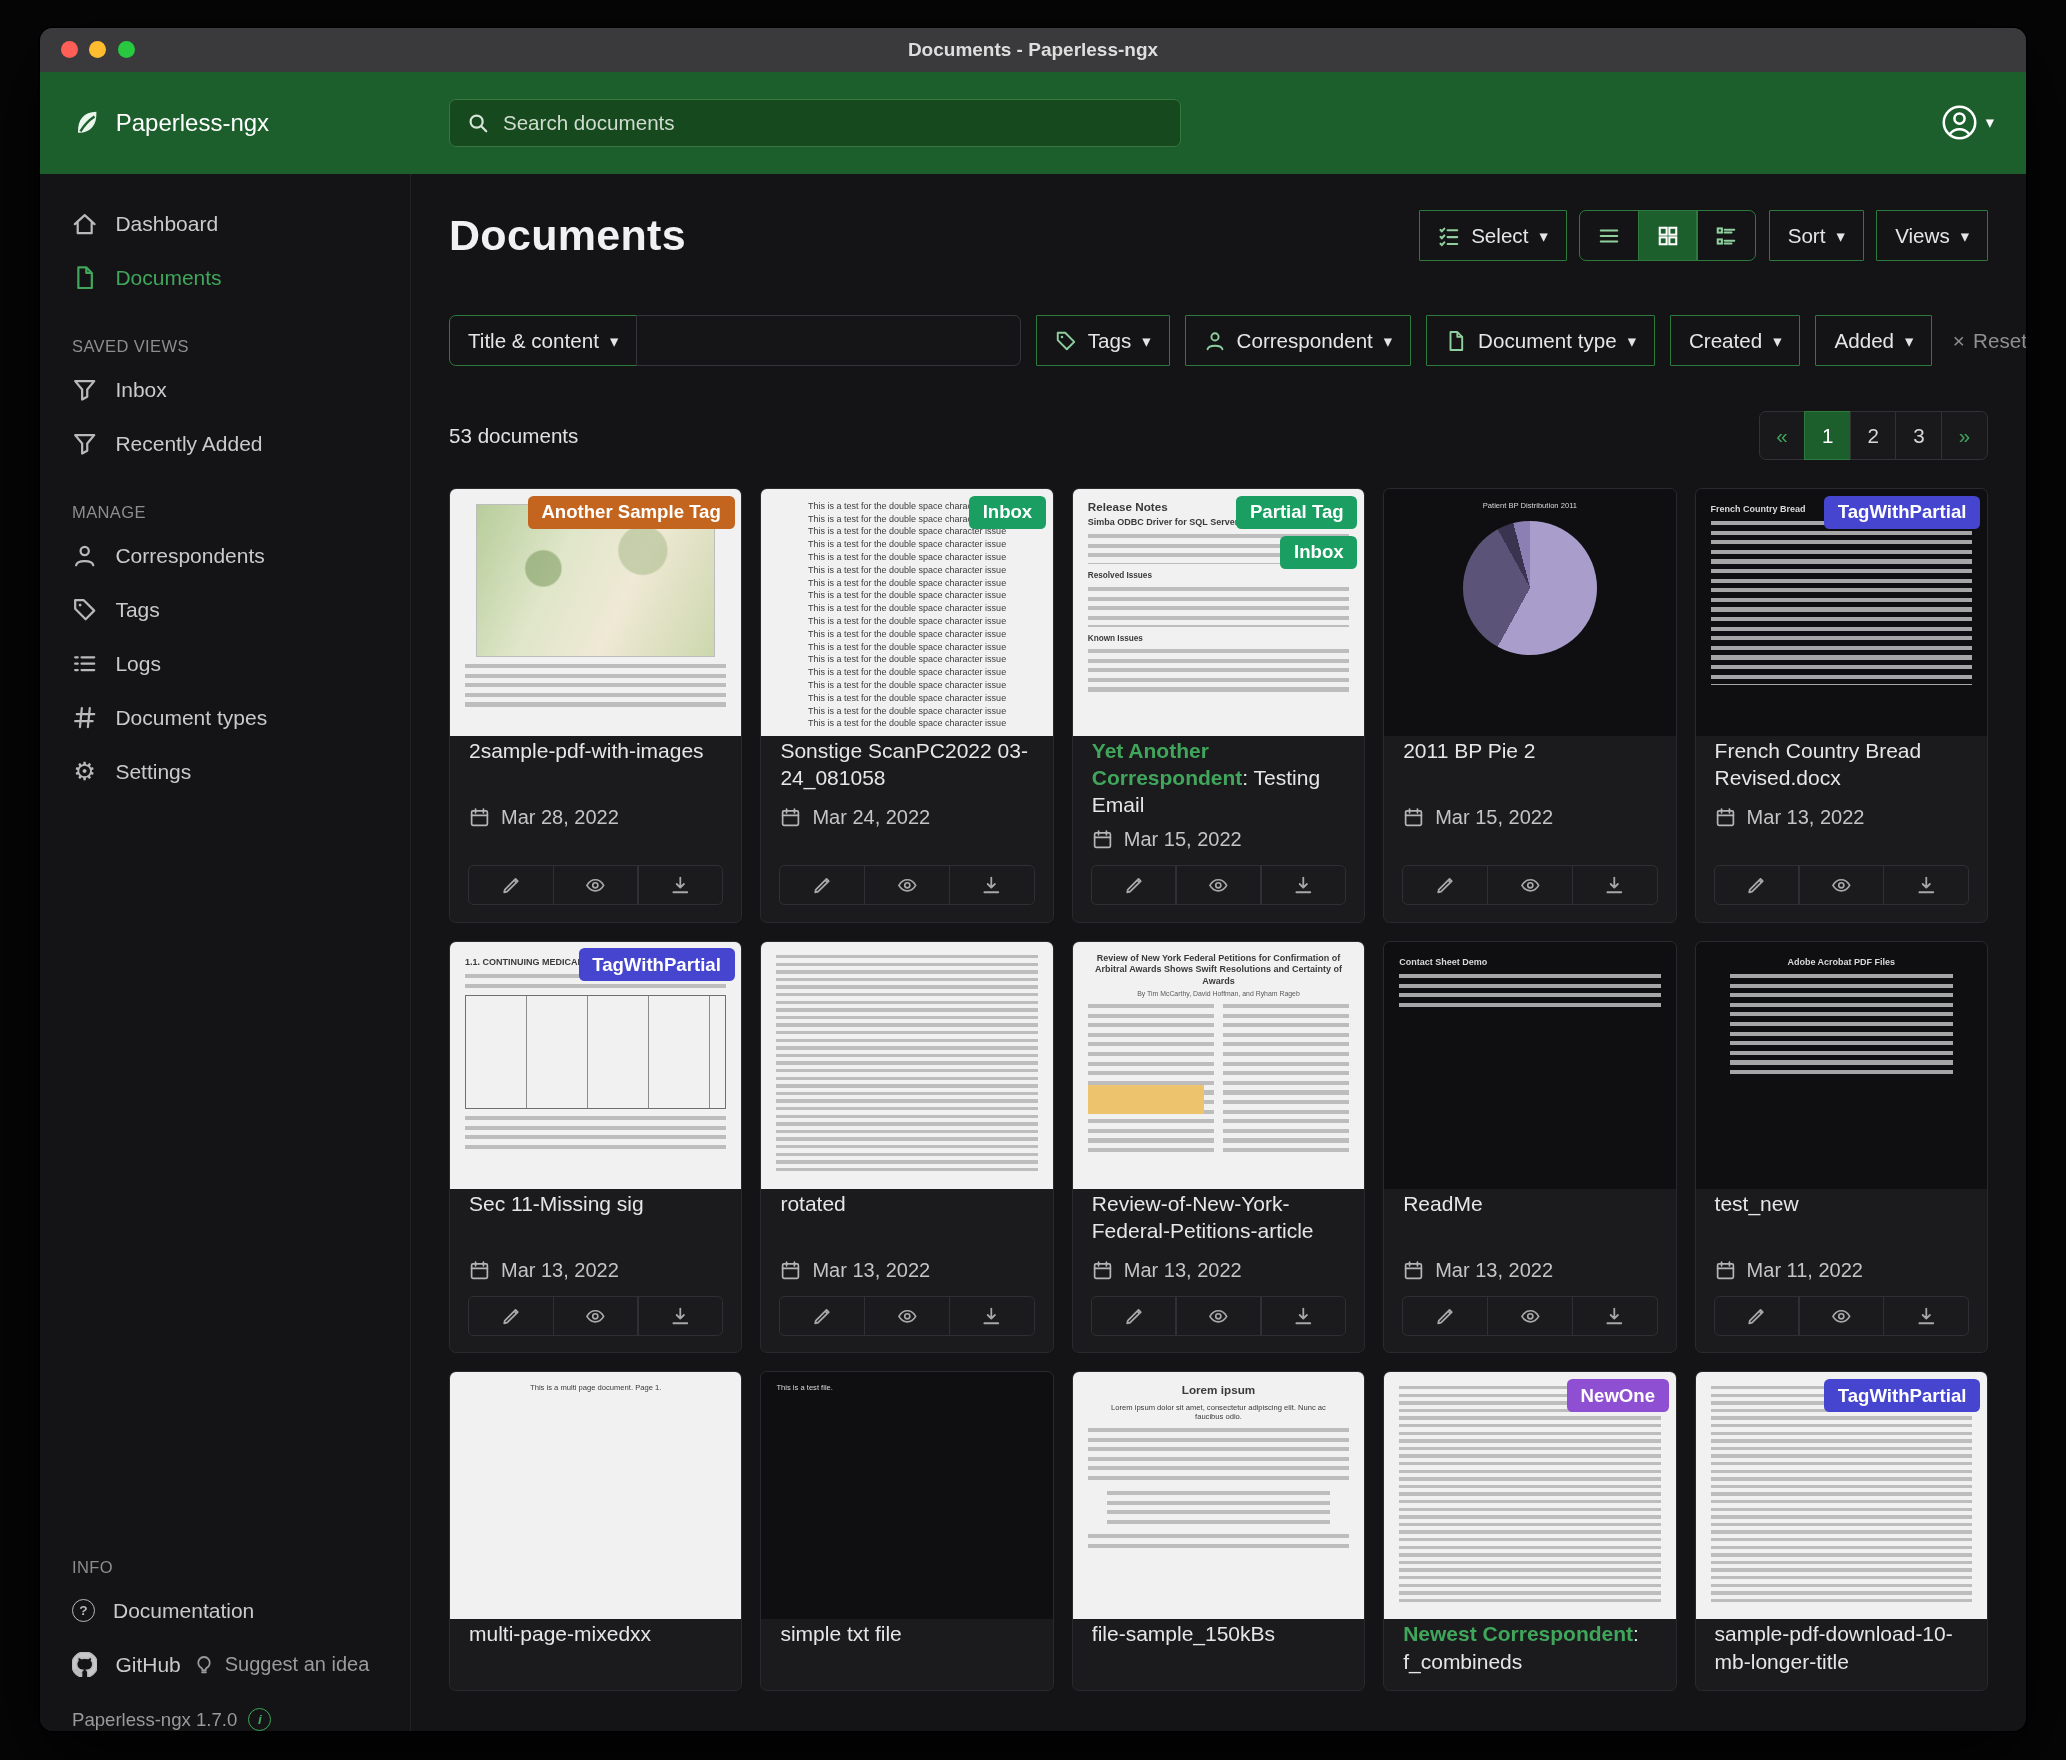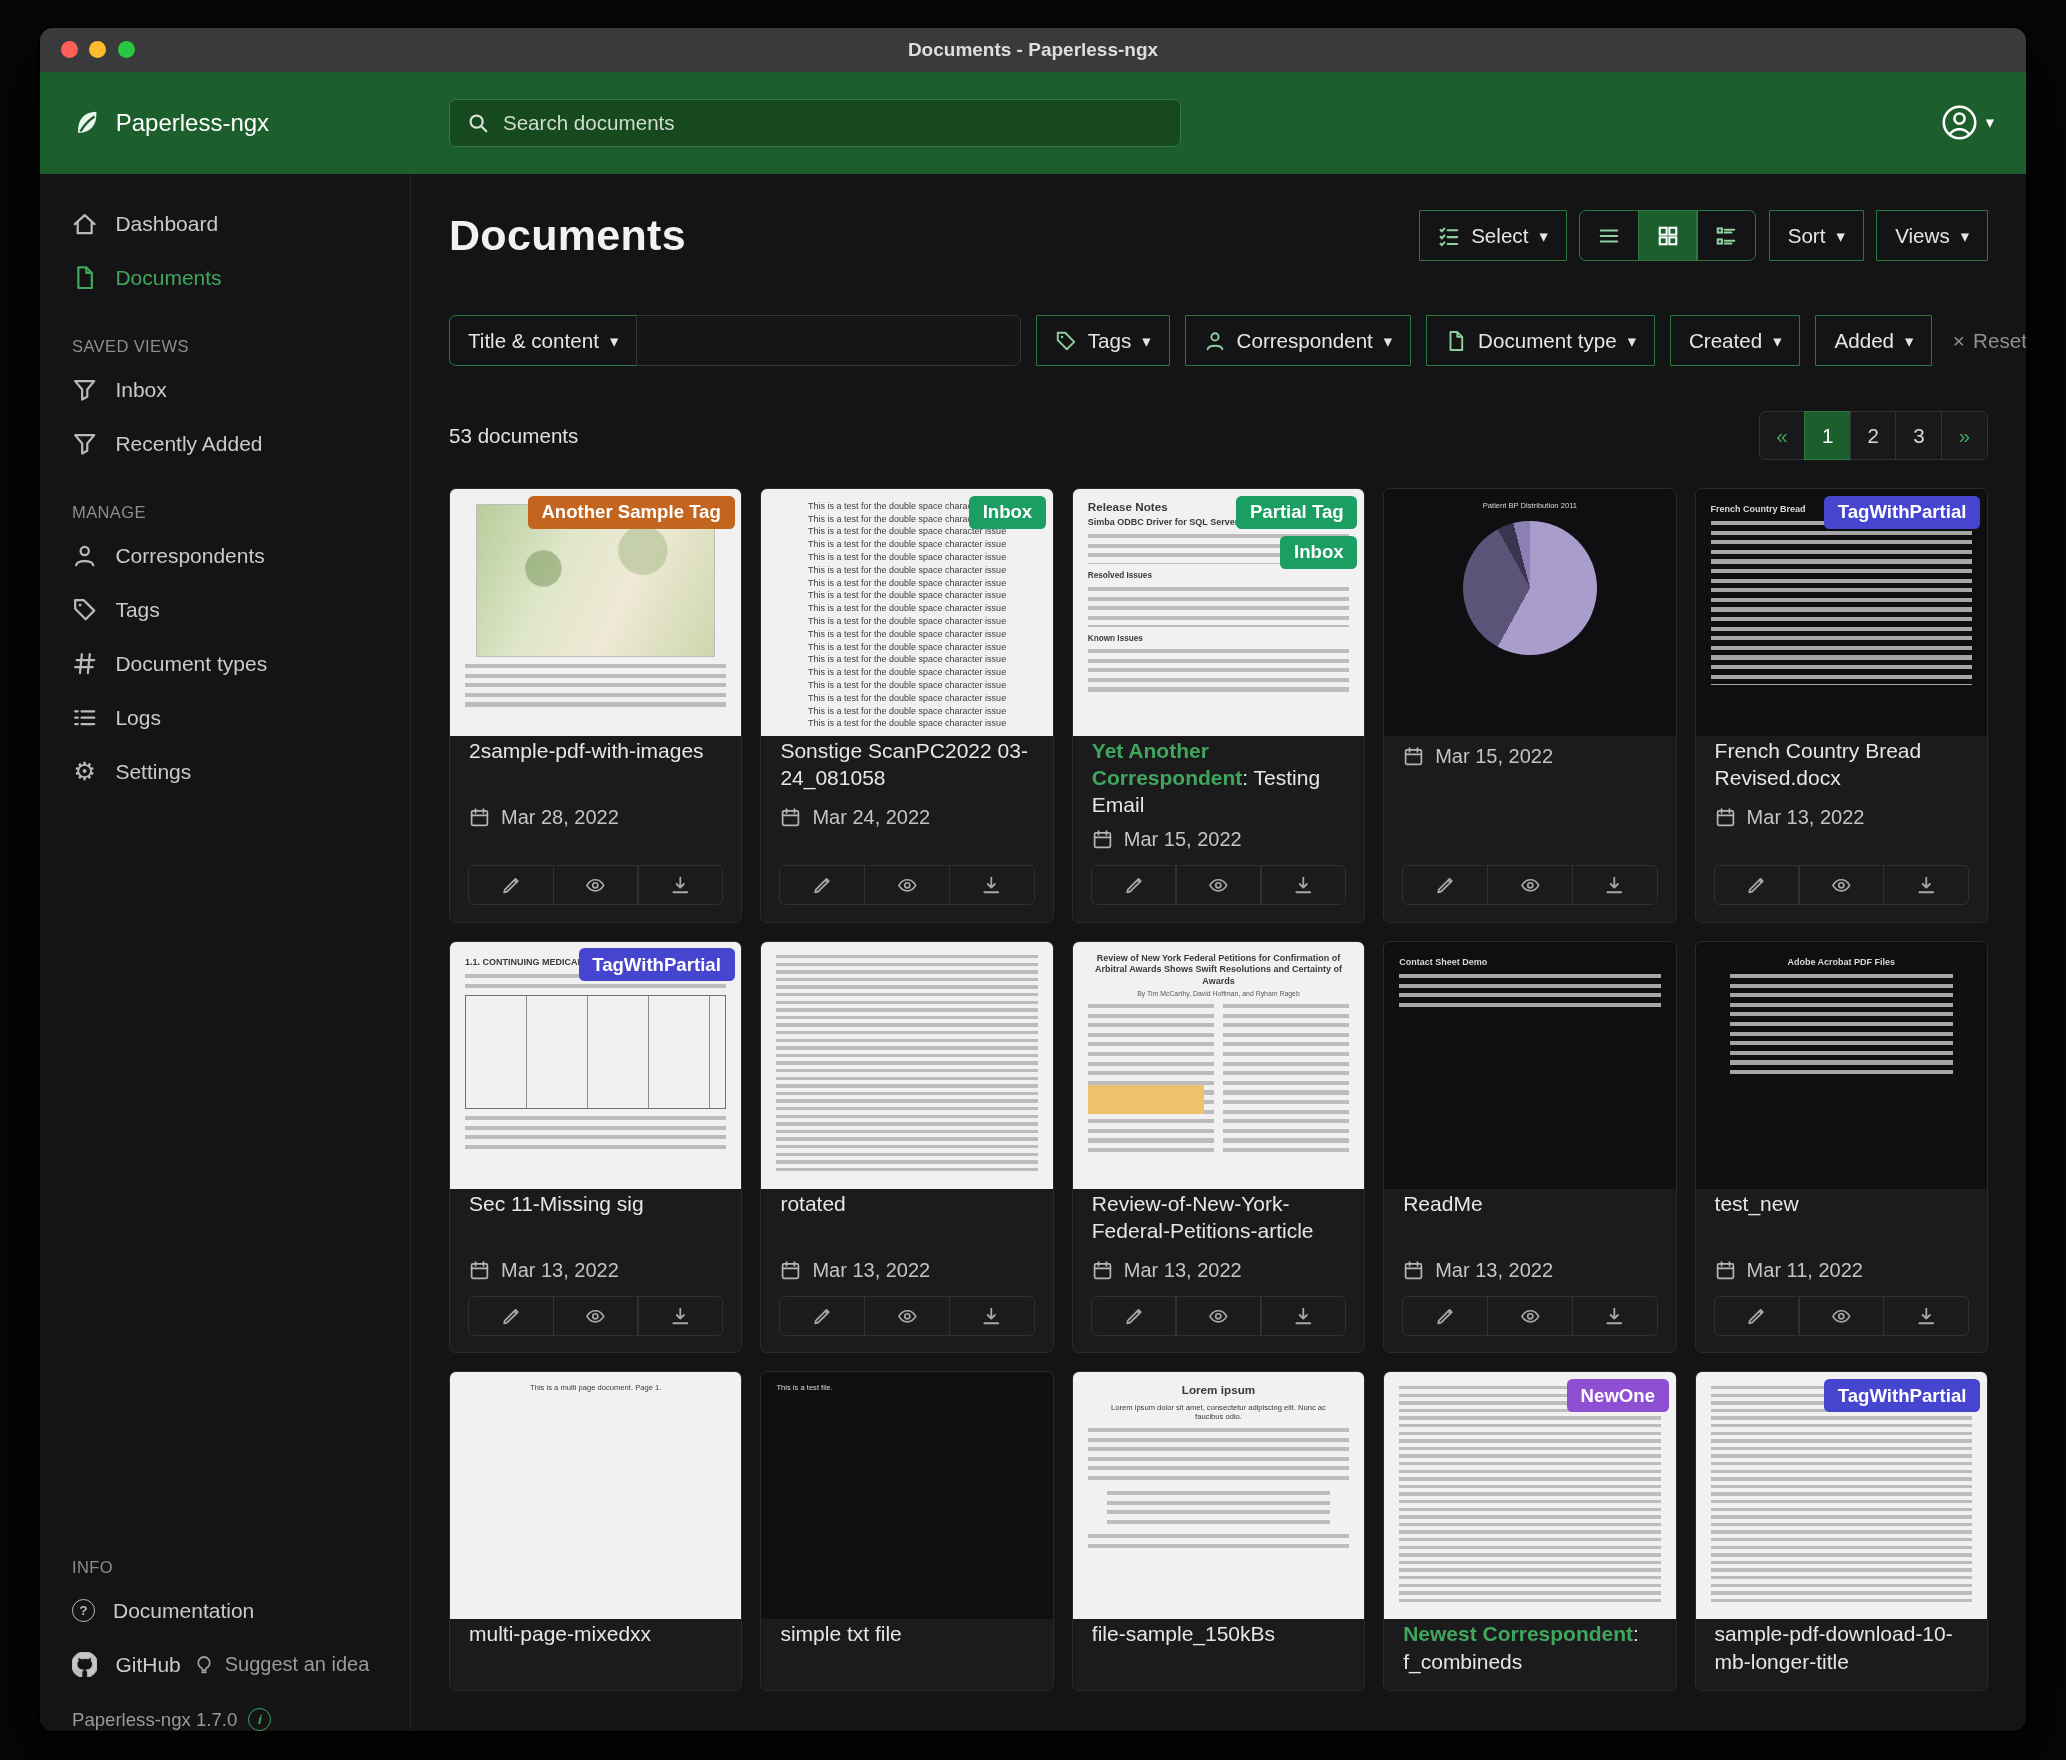--- a/index.html
+++ b/index.html
@@ -209,29 +209,29 @@
       </div>
       <div class="nav-item">
         <svg viewBox="0 0 16 16" fill="none" stroke-width="1.4" stroke-linejoin="round">
             <path d="M2 2h5.4L14 8.6 8.6 14 2 7.4z"></path>
             <circle cx="5.1" cy="5.1" r=".9" fill="#b9b9b9" stroke="none"></circle>
           </svg>
         <span>Tags</span>
       </div>
       <div class="nav-item">
         <svg viewBox="0 0 16 16" fill="none" stroke-width="1.4" stroke-linecap="round">
+            <path d="M2 4h1.6M2 8h1.6M2 12h1.6M6 4h8M6 8h8M6 12h8"></path>
+          </svg>
+        <span>Logs</span>
+      </div>
+      <div class="nav-item">
+        <svg viewBox="0 0 16 16" fill="none" stroke-width="1.4" stroke-linecap="round">
             <path d="M6.2 2 5 14M11.2 2 10 14M3 5.8h11M2 10.2h11"></path>
           </svg>
         <span>Document types</span>
-      </div>
-      <div class="nav-item">
-        <svg viewBox="0 0 16 16" fill="none" stroke-width="1.4" stroke-linecap="round">
-            <path d="M2 4h1.6M2 8h1.6M2 12h1.6M6 4h8M6 8h8M6 12h8"></path>
-          </svg>
-        <span>Logs</span>
       </div>
       <div class="nav-item">
         <span class="gear-glyph">⚙</span>
         <span>Settings</span>
       </div>
 
       <div class="side-bottom">
         <div class="sec-h">INFO</div>
         <div class="nav-item">
           <span class="circle-i" style="font-style:normal;border-color:#b9b9b9;color:#b9b9b9;">?</span>
@@ -507,20 +507,23 @@
   </div>
 
   <div class="card">
     <div class="thumb th-dark">
       <div class="thumb-content">
                 <div class="th-cap">Patient BP Distribution 2011</div>
                 <div class="pie"></div>
               </div>
       <div class="tags"></div>
     </div>
+    <div class="card-body">
+      <div class="card-title">2011 BP Pie 2</div>
+    </div>
     <div class="date-row">
       <svg viewBox="0 0 16 16" fill="none" stroke-width="1.3" stroke-linecap="round">
                 <rect x="2" y="3" width="12" height="11" rx="1"></rect>
                 <path d="M2 6.4h12M5 1.6v2.8M11 1.6v2.8"></path>
               </svg>
       <span>Mar 15, 2022</span>
     </div>
     <div class="actions">
       <button class="act">
         <svg viewBox="0 0 16 16" fill="none" stroke-width="1.4" stroke-linejoin="round">

